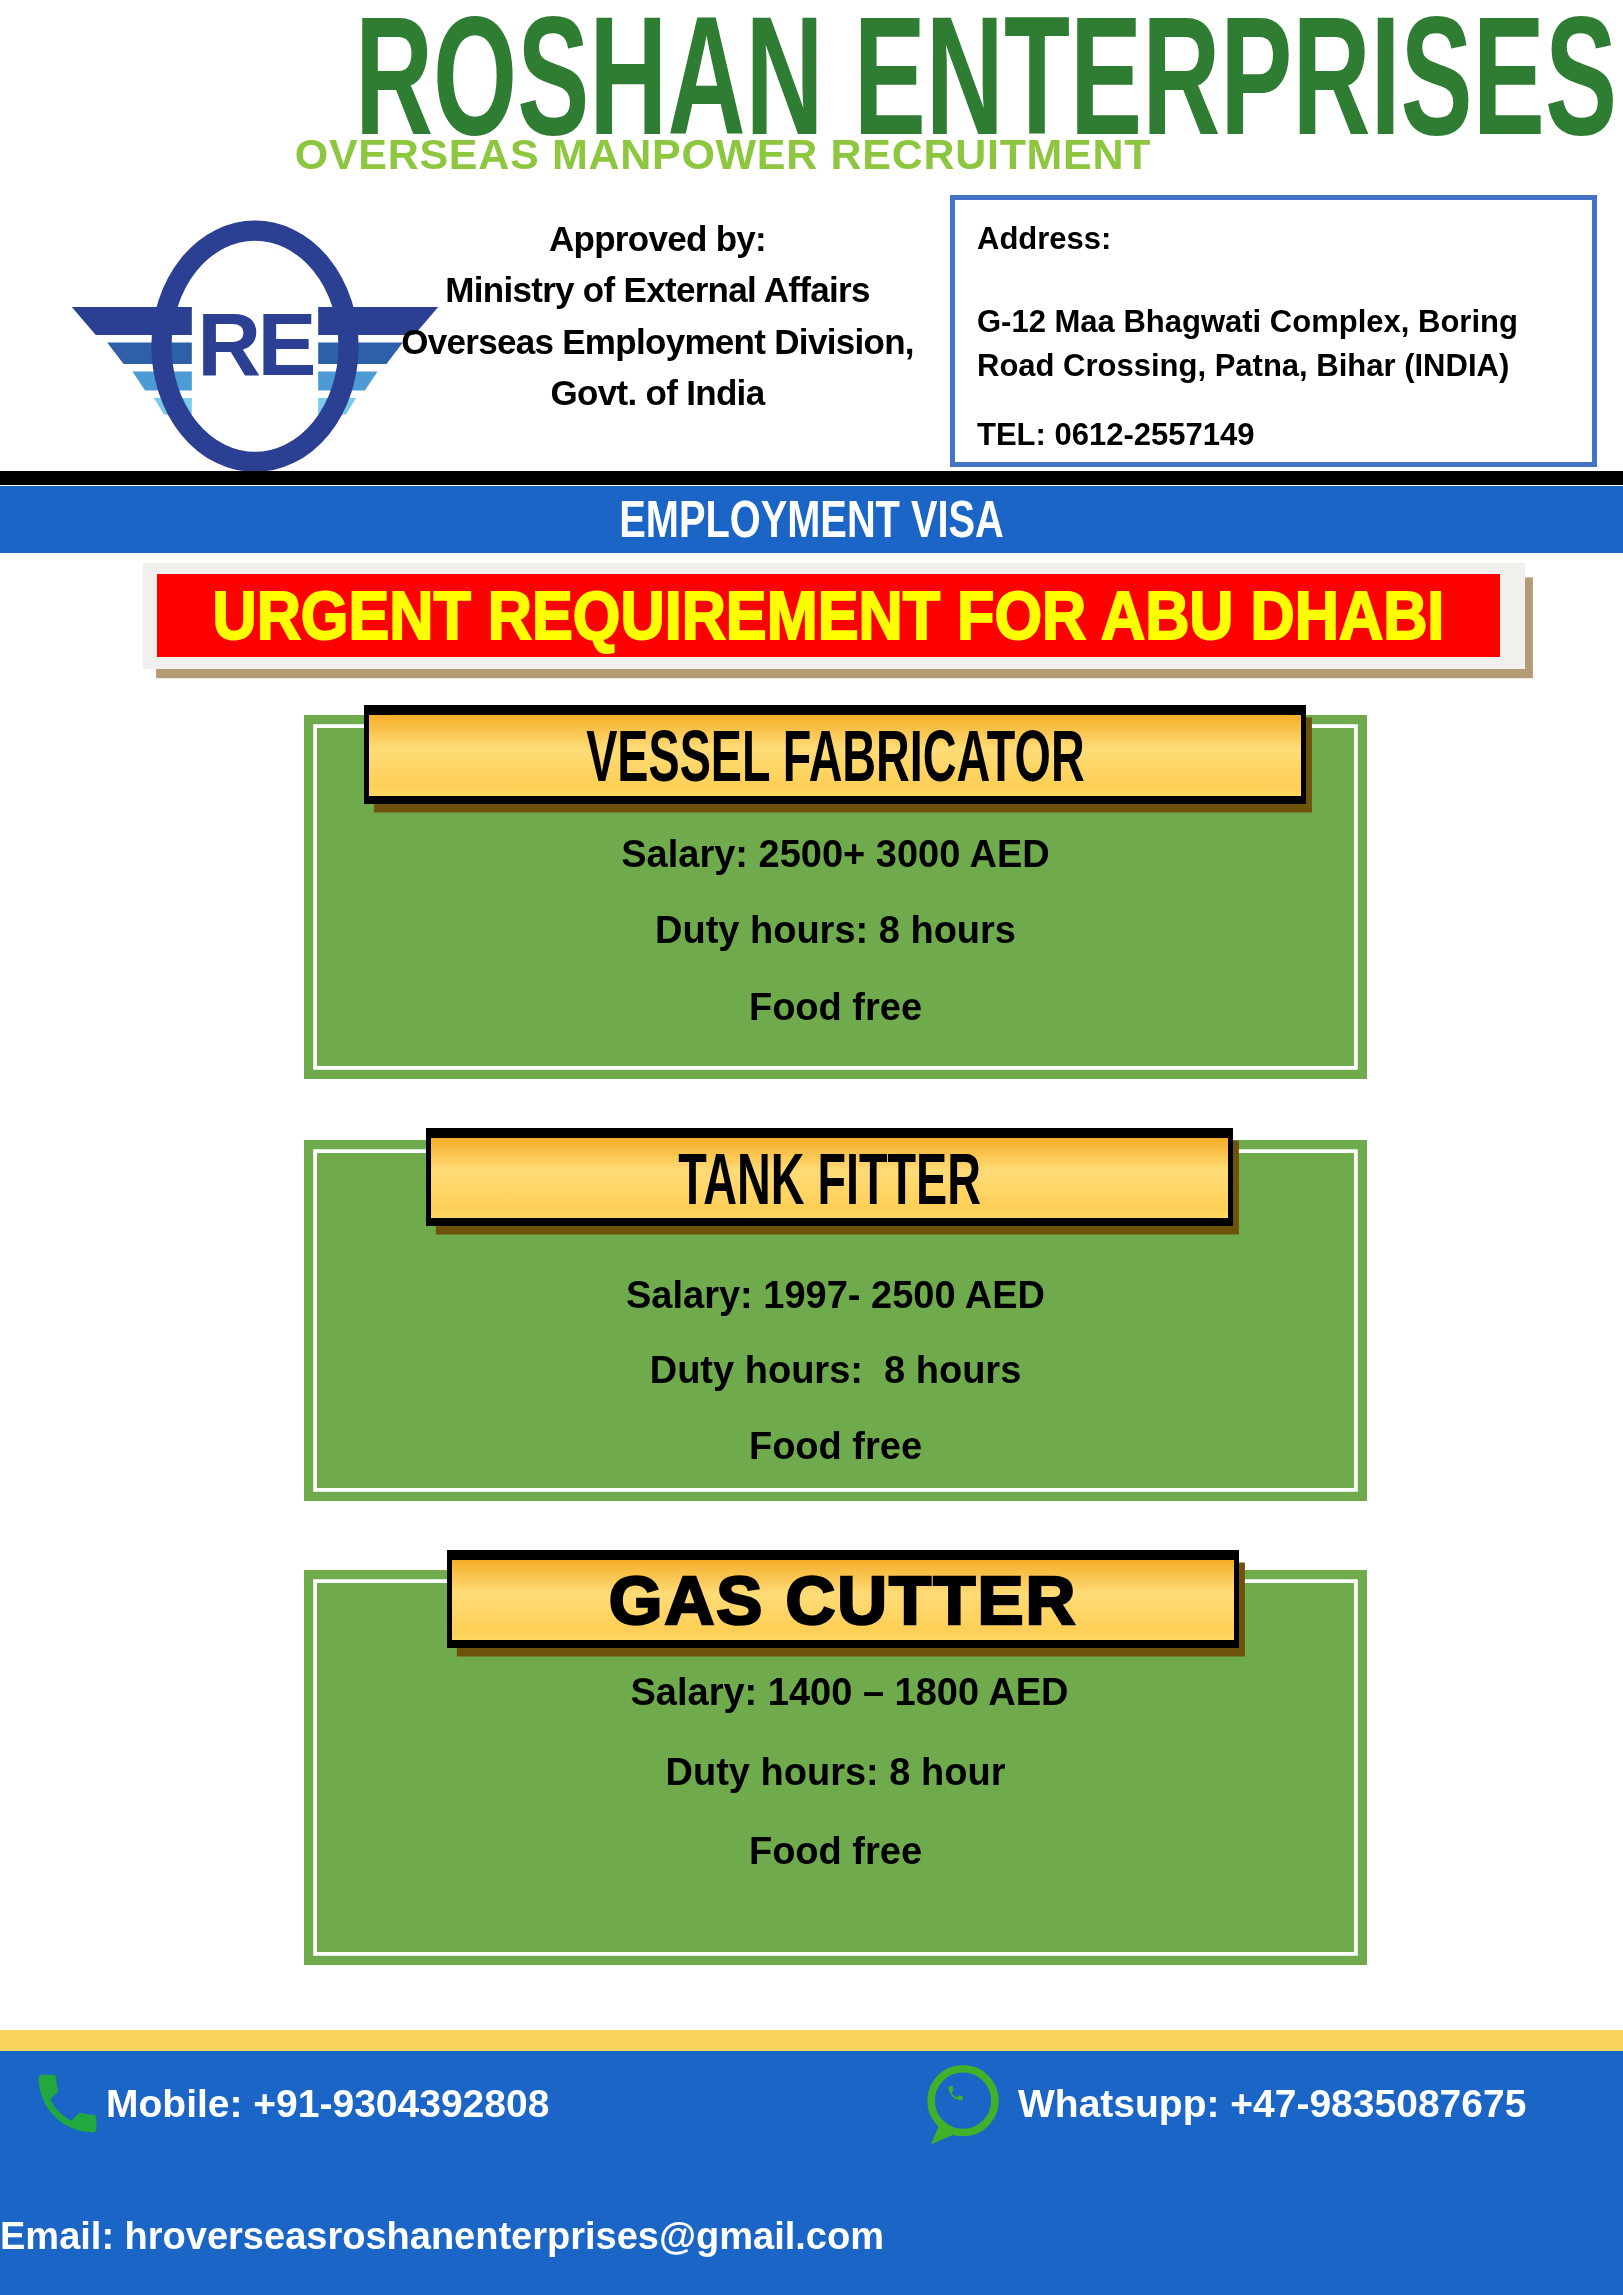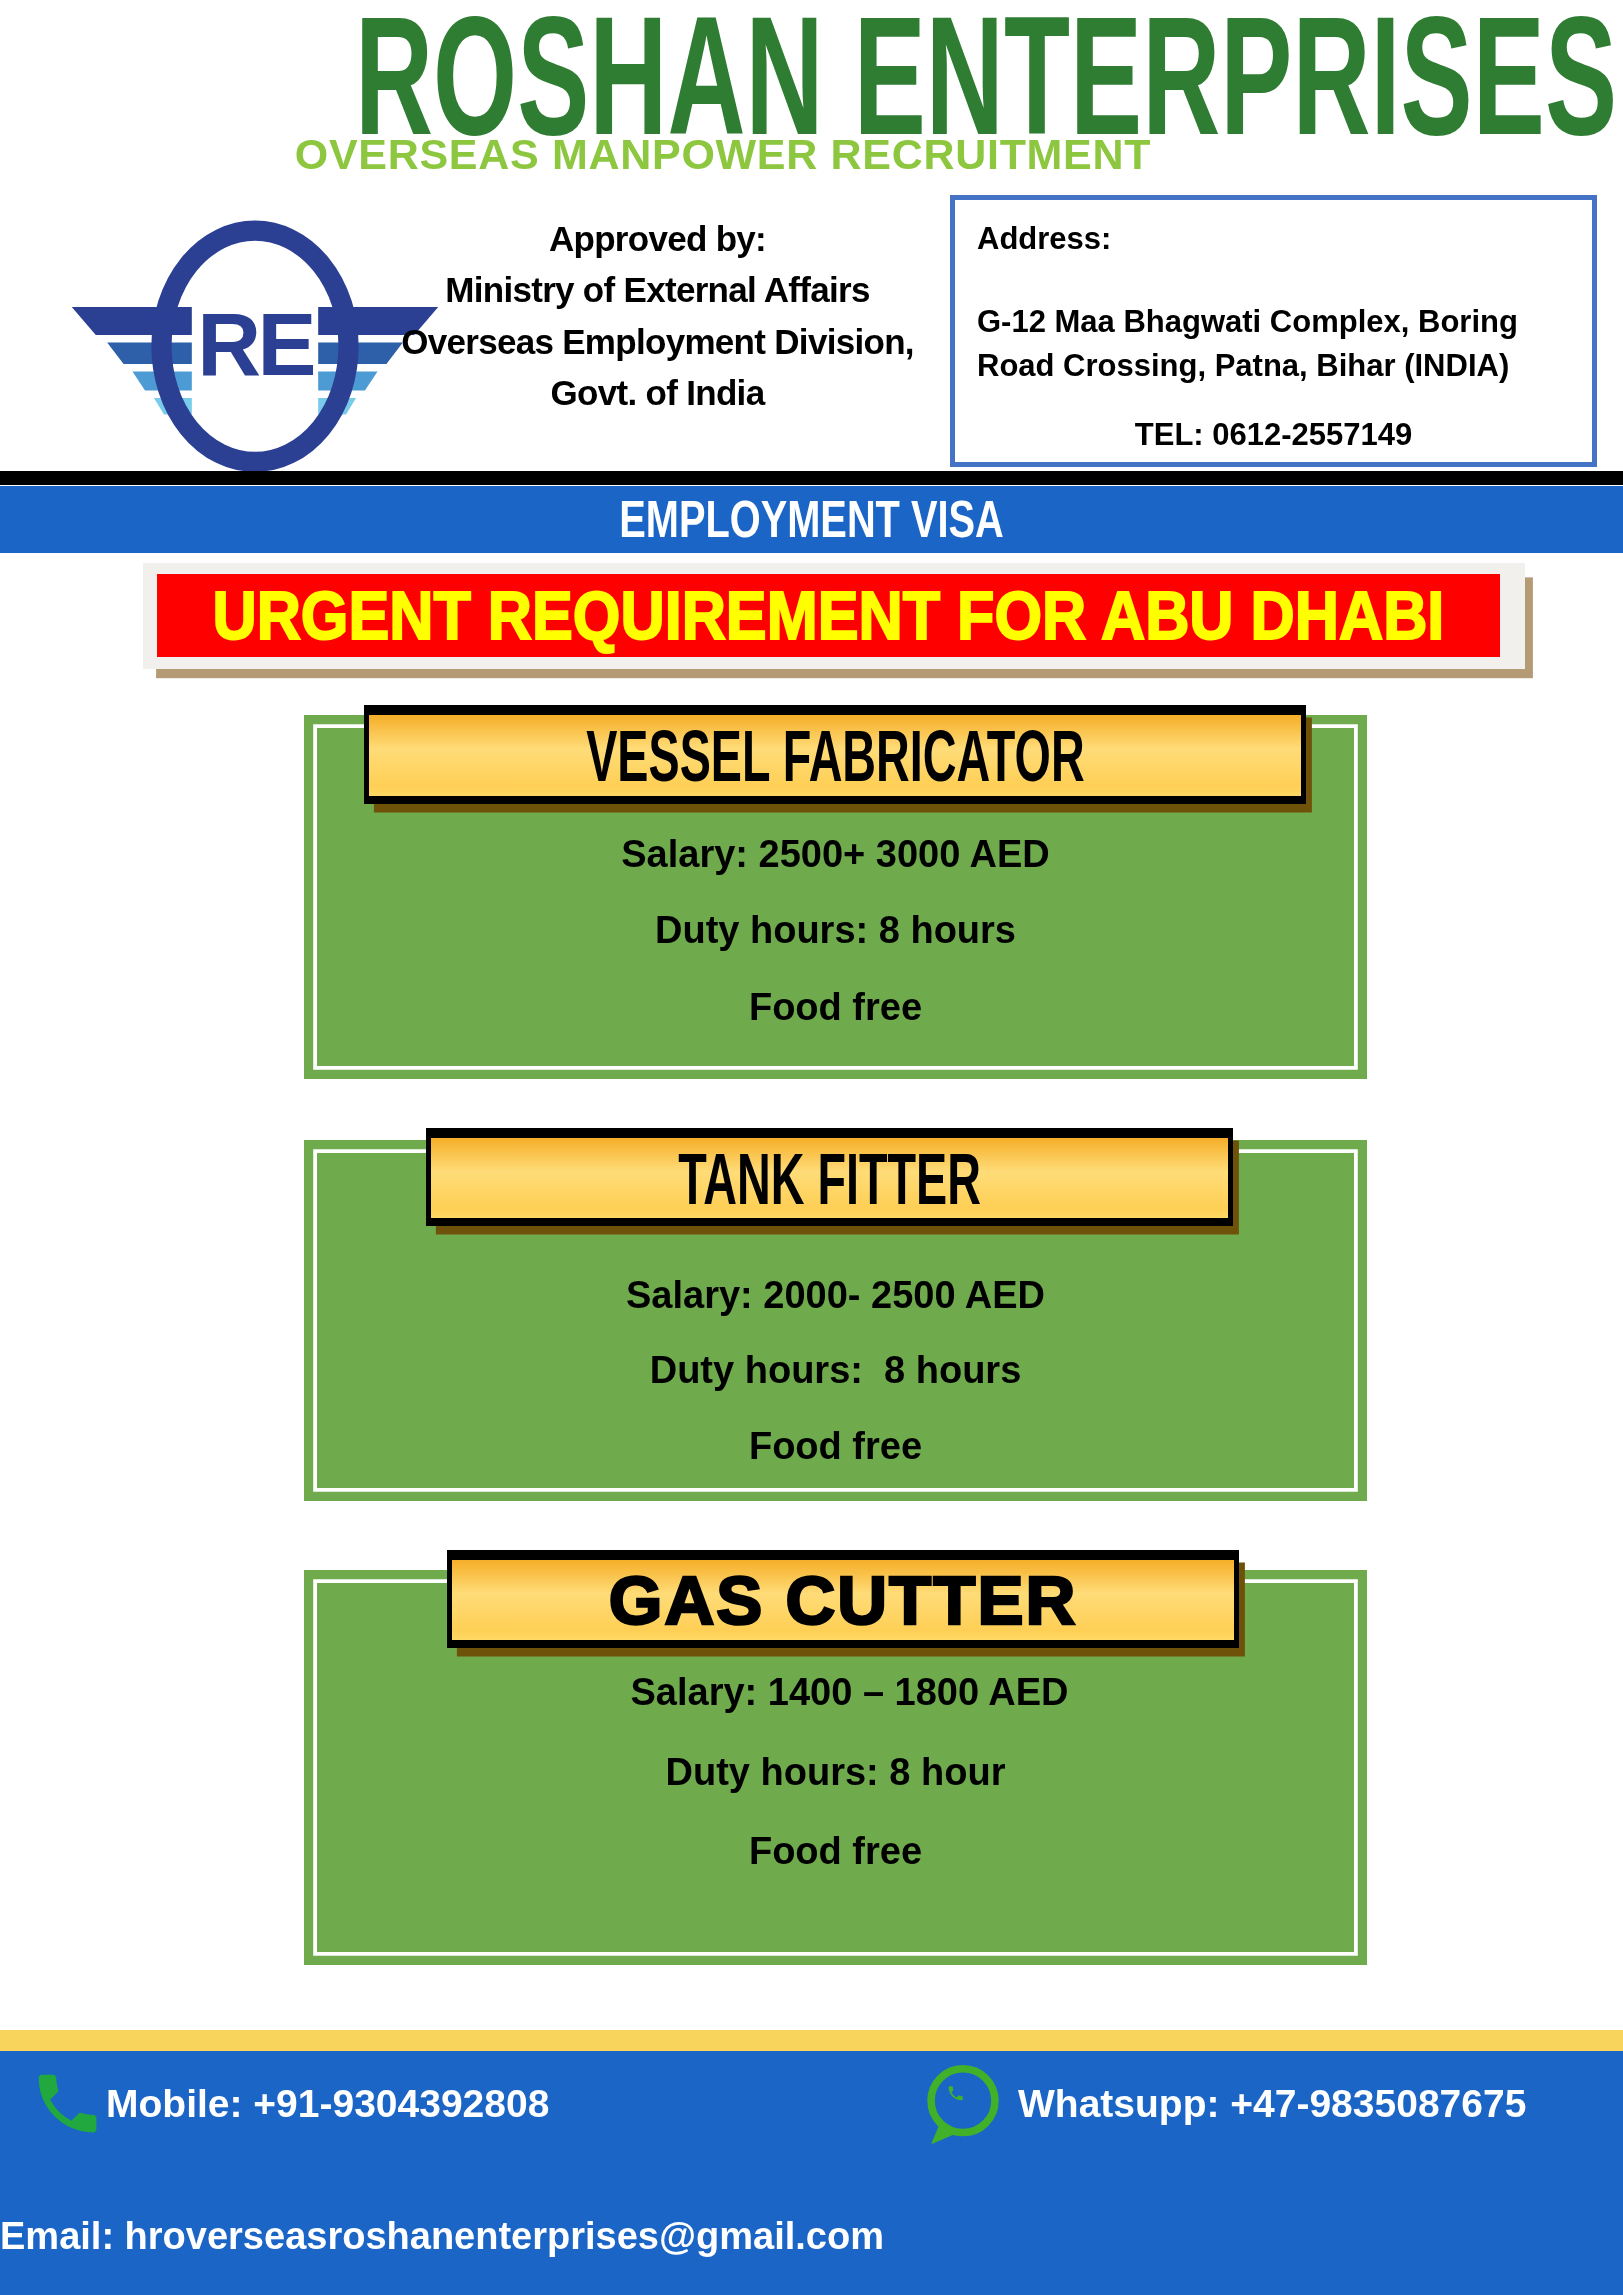--- a/index.html
+++ b/index.html
@@ -31,21 +31,21 @@
   .approved{
     position:absolute; left:376px; top:213px; width:563px; text-align:center;
     font-size:35px; font-weight:bold; color:#000; line-height:1.47; letter-spacing:-0.7px;
   }
   .address-box{
     position:absolute; left:950px; top:195px; width:647px; height:272px;
     border:5.9px solid var(--addr-border); background:#fff; padding:17px 22px;
     font-size:31px; font-weight:bold; color:#000; line-height:1.4;
   }
   .address-box .addr-label{margin-bottom:40px;}
-  .address-box .addr-tel{margin-top:26px;text-align:center;}
+  .address-box .addr-tel{margin-top:26px;}
   
   .black-bar{position:absolute; left:0; top:471px; width:100%; height:14.4px; background:var(--black);}
   .visa-bar{
     position:absolute; left:0; top:486px; width:100%; height:67px; background:var(--blue);
     display:flex; align-items:center; justify-content:center;
   }
   .visa-bar .label{
     color:#fff; font-weight:bold; font-size:51px; white-space:nowrap;
     display:inline-block; transform:scaleX(0.78);
   }
@@ -156,21 +156,21 @@
     </div>
     <div class="job-line" style="top:118px;">Salary: 2500+ 3000 AED</div>
     <div class="job-line" style="top:194px;">Duty hours: 8 hours</div>
     <div class="job-line" style="top:271px;">Food free</div>
   </div>
 
   <div class="job-card" style="top:1140px;height:361px;">
     <div class="job-header" style="left:122px;top:-11.8px;width:807px;height:98px;">
       <span class="job-title">TANK FITTER</span>
     </div>
-    <div class="job-line" style="top:134px;">Salary: 2000- 2500 AED</div>
+    <div class="job-line" style="top:134px;">Salary: 1997- 2500 AED</div>
     <div class="job-line" style="top:209px;">Duty hours:  8 hours</div>
     <div class="job-line" style="top:285px;">Food free</div>
   </div>
 
   <div class="job-card" style="top:1570px;height:395px;">
     <div class="job-header" style="left:143px;top:-20px;width:792px;height:98px;">
       <span class="job-title heavy">GAS CUTTER</span>
     </div>
     <div class="job-line" style="top:101px;padding-left:28px;">Salary: 1400 – 1800 AED</div>
     <div class="job-line" style="top:181px;">Duty hours: 8 hour</div>

